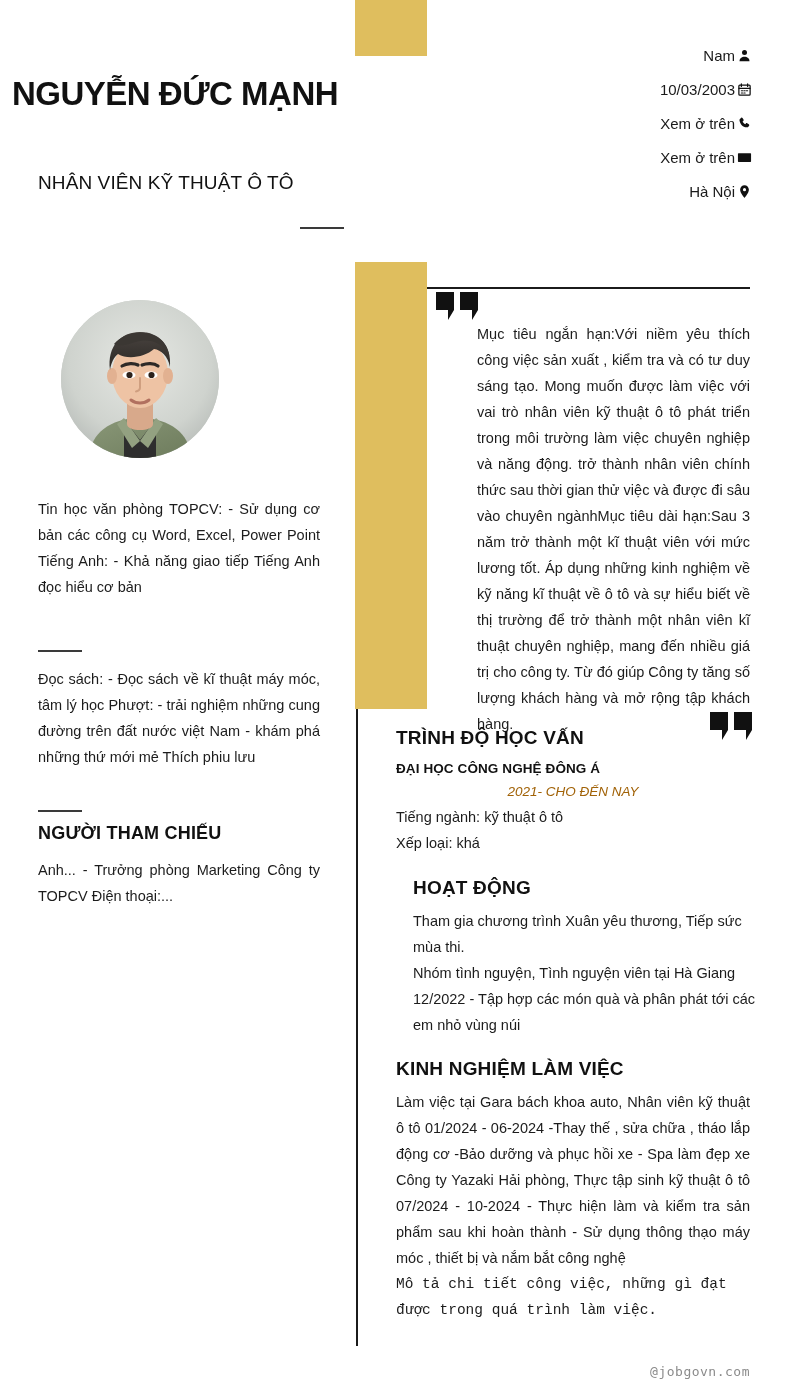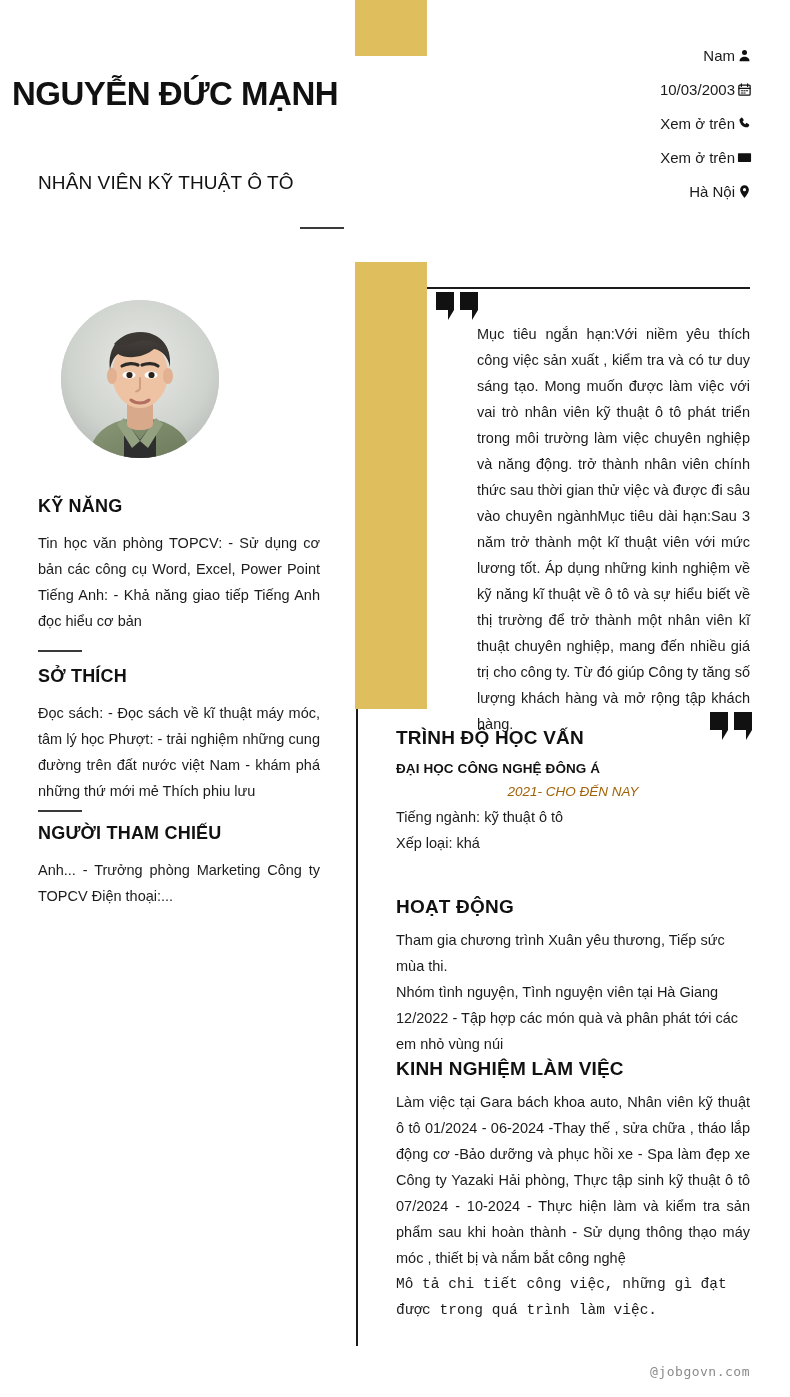--- a/index.html
+++ b/index.html
@@ -183,21 +183,21 @@
   }
   .sec-right p.body {
     font-size: 14.5px;
     line-height: 26px;
     color: #1c1c1c;
   }
   .sec-right p.body.just { text-align: justify; }
   .muted { color: #8d8d8d; font-family: Liberation Mono, monospace; }
 
   #sec-edu  { top: 727px; }
-  #sec-act  { top: 896px; }
+  #sec-act  { top: 877px; margin-left: 17px; }
   #sec-exp  { top: 1058px; }
 
   .watermark {
     position: absolute;
     right: 40px; bottom: 18px;
     font-family: "DejaVu Sans Mono", monospace;
     font-size: 13px;
     color: #8b8b8b;
     letter-spacing: 0.5px;
   }
@@ -308,27 +308,25 @@
       <circle cx="68.5" cy="75" r="3.1" fill="#2b211b"></circle>
       <circle cx="90.5" cy="75" r="3.1" fill="#2b211b"></circle>
 
       <path d="M79 78v10c0 2-2 3-4 3.5" stroke="#cf9f80" stroke-width="2" fill="none" stroke-linecap="round"></path>
 
       <path d="M70 100c5 4 13 4 18 0" stroke="#b1705f" stroke-width="3" fill="none" stroke-linecap="round"></path>
     </svg>
   </div>
 
   <div class="sec-left" id="sec-skills">
-    <h2>KỸ NĂNG</h2>
     <p>Tin học văn phòng TOPCV: - Sử dụng cơ bản các công cụ Word, Excel, Power Point Tiếng Anh: - Khả năng giao tiếp Tiếng Anh đọc hiểu cơ bản</p>
   </div>
   <div class="sec-rule" id="rule-skills"></div>
 
   <div class="sec-left" id="sec-hobby">
-    <h2>SỞ THÍCH</h2>
     <p>Đọc sách: - Đọc sách về kĩ thuật máy móc, tâm lý học Phượt: - trải nghiệm những cung đường trên đất nước việt Nam - khám phá những thứ mới mẻ Thích phiu lưu</p>
   </div>
   <div class="sec-rule" id="rule-hobby"></div>
 
   <div class="sec-left" id="sec-ref">
     <h2>NGƯỜI THAM CHIẾU</h2>
     <p>Anh... - Trưởng phòng Marketing Công ty TOPCV Điện thoại:...</p>
   </div>
 
   <div class="obj-rule"></div>

